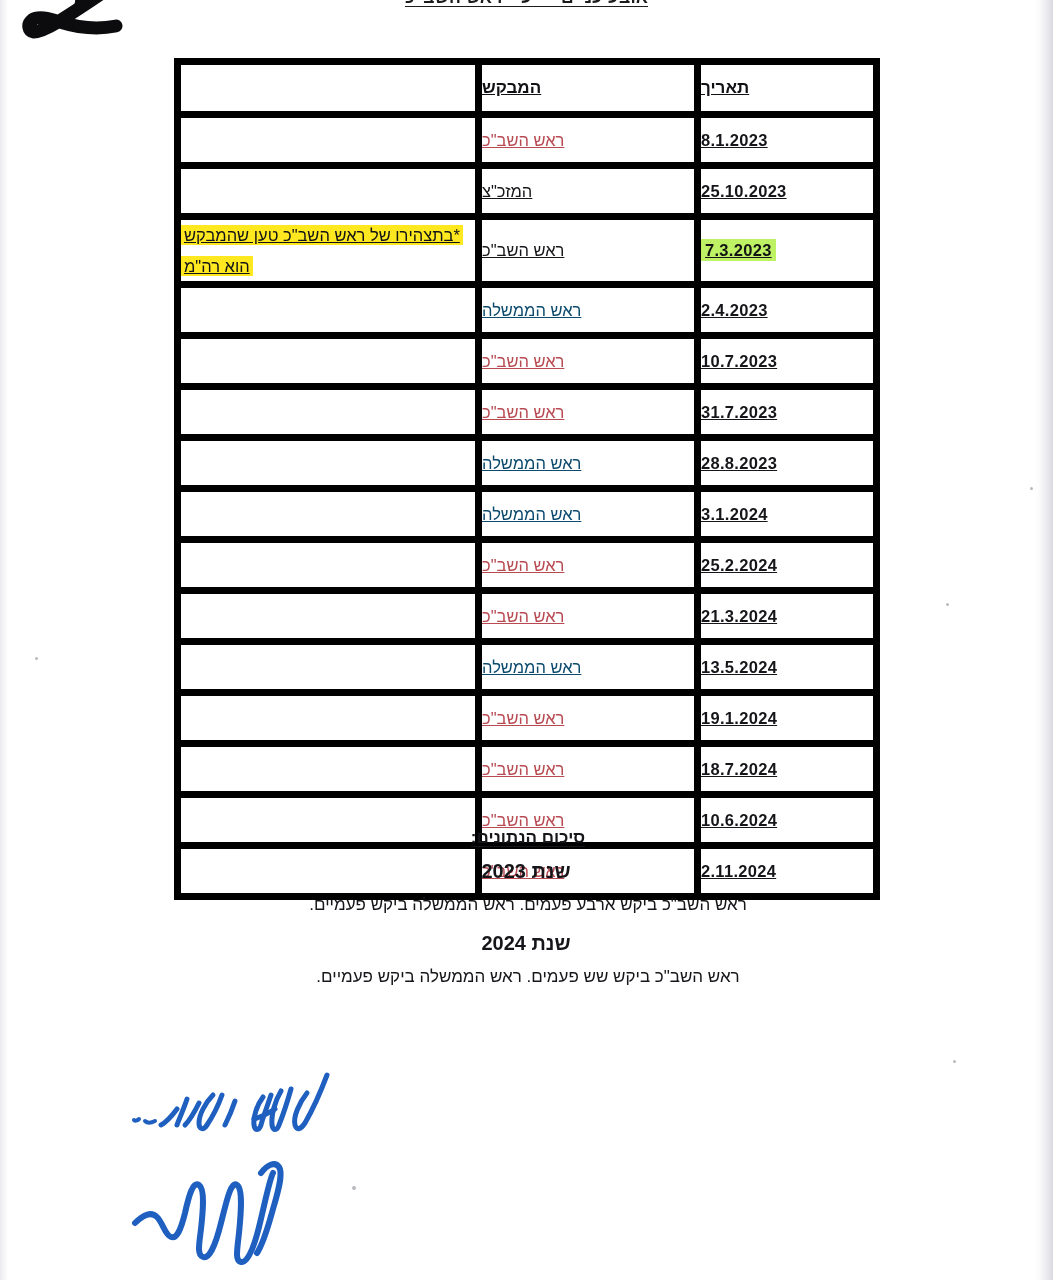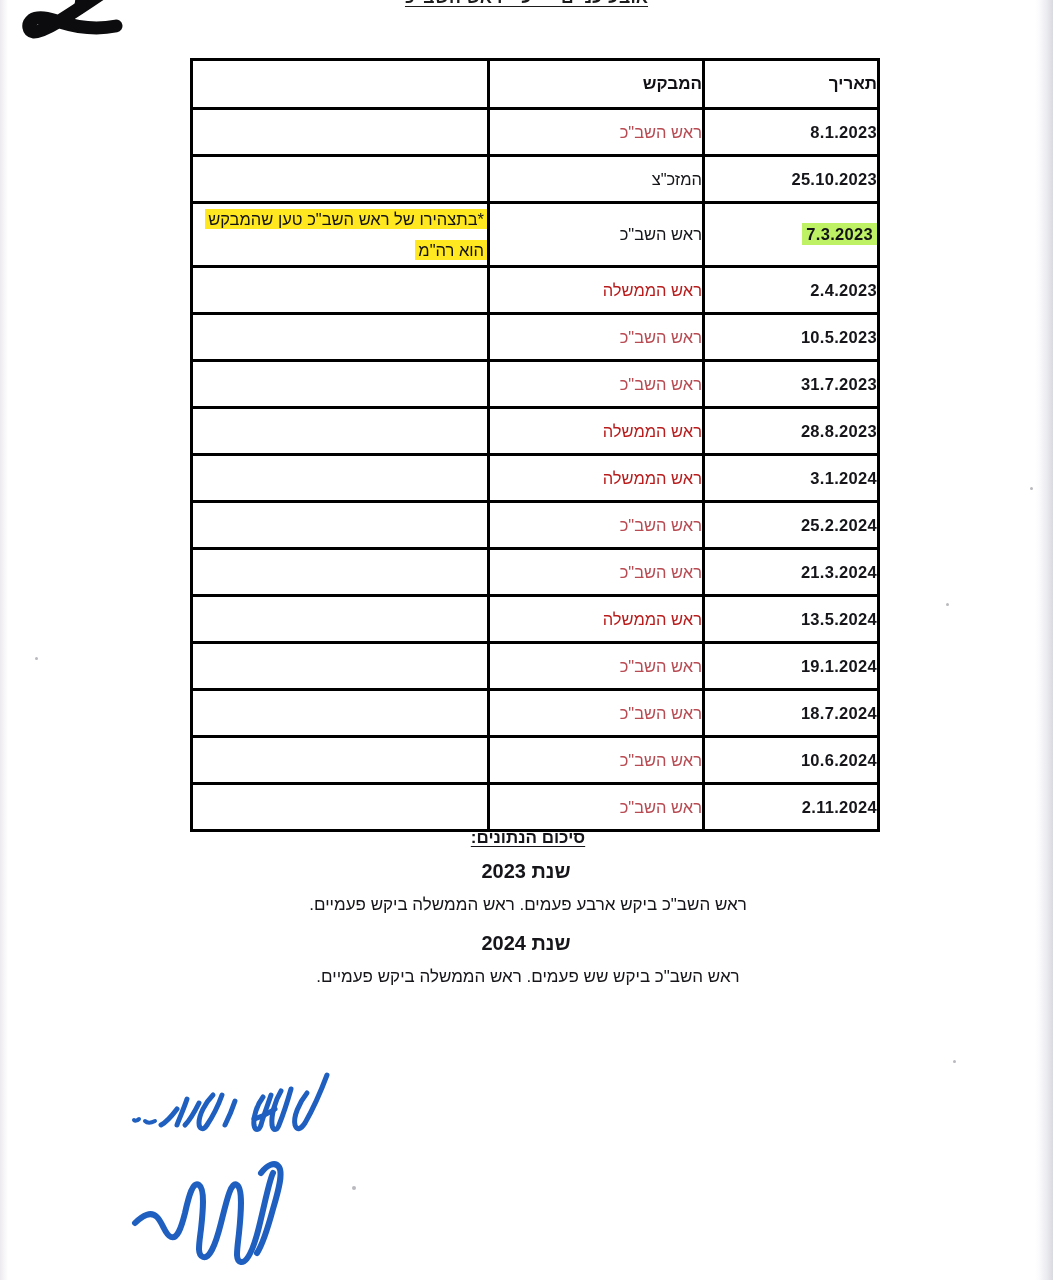--- a/index.html
+++ b/index.html
@@ -71,27 +71,28 @@
     width: 678px;
   }
   table.records {
     border-collapse: collapse;
     width: 678px;
     table-layout: fixed;
     direction: rtl;
   }
   table.records th,
   table.records td {
-    border: 3px solid #000000;
+    border: 7px solid #000000;
     padding: 0;
     vertical-align: middle;
-    text-align: right;
+    text-align: left;
     height: 44px;
     font-size: 16.5px;
     background: #ffffff;
+    text-decoration: underline;
   }
   .col-date   { width: 172px; }
   .col-req    { width: 212px; }
   .col-note   { width: 294px; }
 
   table.records th {
     font-weight: bold;
     color: #101015;
     font-size: 17px;
     height: 46px;
@@ -103,21 +104,21 @@
     font-size: 17px;
     letter-spacing: 0.3px;
     direction: ltr;
     padding-right: 0;
     padding-left: 18px;
     text-align: right;
   }
   td.req-cell { font-size: 16.5px; }
 
   .req-shabak { color: #b84a52; }
-  .req-pm     { color: #b91c1c; }
+  .req-pm     { color: #0c4a6e; }
   .req-plain  { color: #17171b; }
 
   
   .hl {
     position: relative;
   }
   .hl .marker {
     background: #bef264;
     padding: 2px 4px;
     color: #131316;
@@ -224,21 +225,21 @@
             <td class="date-cell col-date hl"><span class="marker">7.3.2023</span></td>
             <td class="req-cell col-req req-plain"><span class="marker">ראש השב"כ</span></td>
             <td class="note-cell col-note"><span class="marker">*בתצהירו של ראש השב"כ טען שהמבקש הוא רה"מ</span></td>
           </tr>
           <tr>
             <td class="date-cell col-date">2.4.2023</td>
             <td class="req-cell col-req req-pm">ראש הממשלה</td>
             <td class="note-cell col-note"></td>
           </tr>
           <tr>
-            <td class="date-cell col-date">10.5.2023</td>
+            <td class="date-cell col-date">10.7.2023</td>
             <td class="req-cell col-req req-shabak">ראש השב"כ</td>
             <td class="note-cell col-note"></td>
           </tr>
           <tr>
             <td class="date-cell col-date">31.7.2023</td>
             <td class="req-cell col-req req-shabak">ראש השב"כ</td>
             <td class="note-cell col-note"></td>
           </tr>
           <tr>
             <td class="date-cell col-date">28.8.2023</td>

